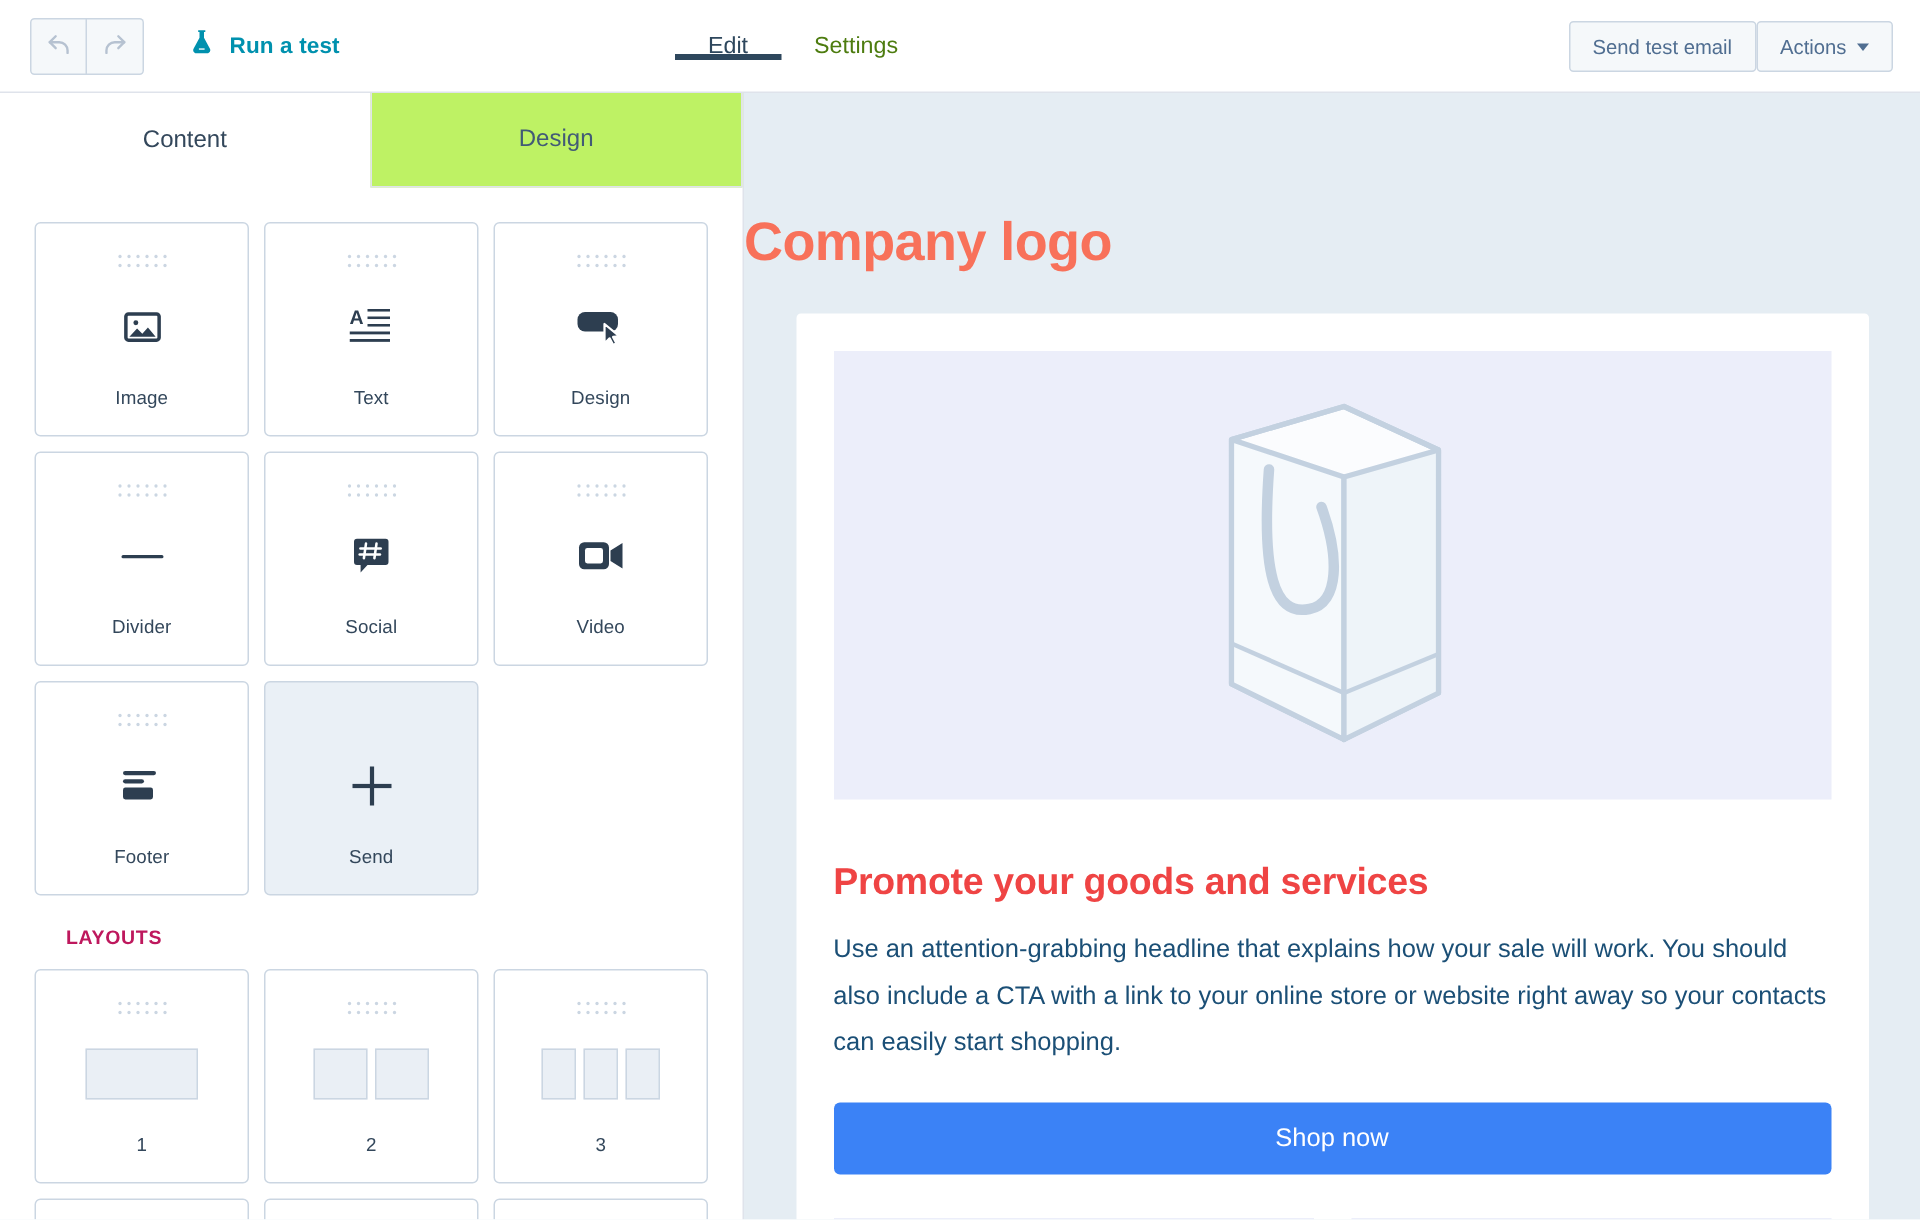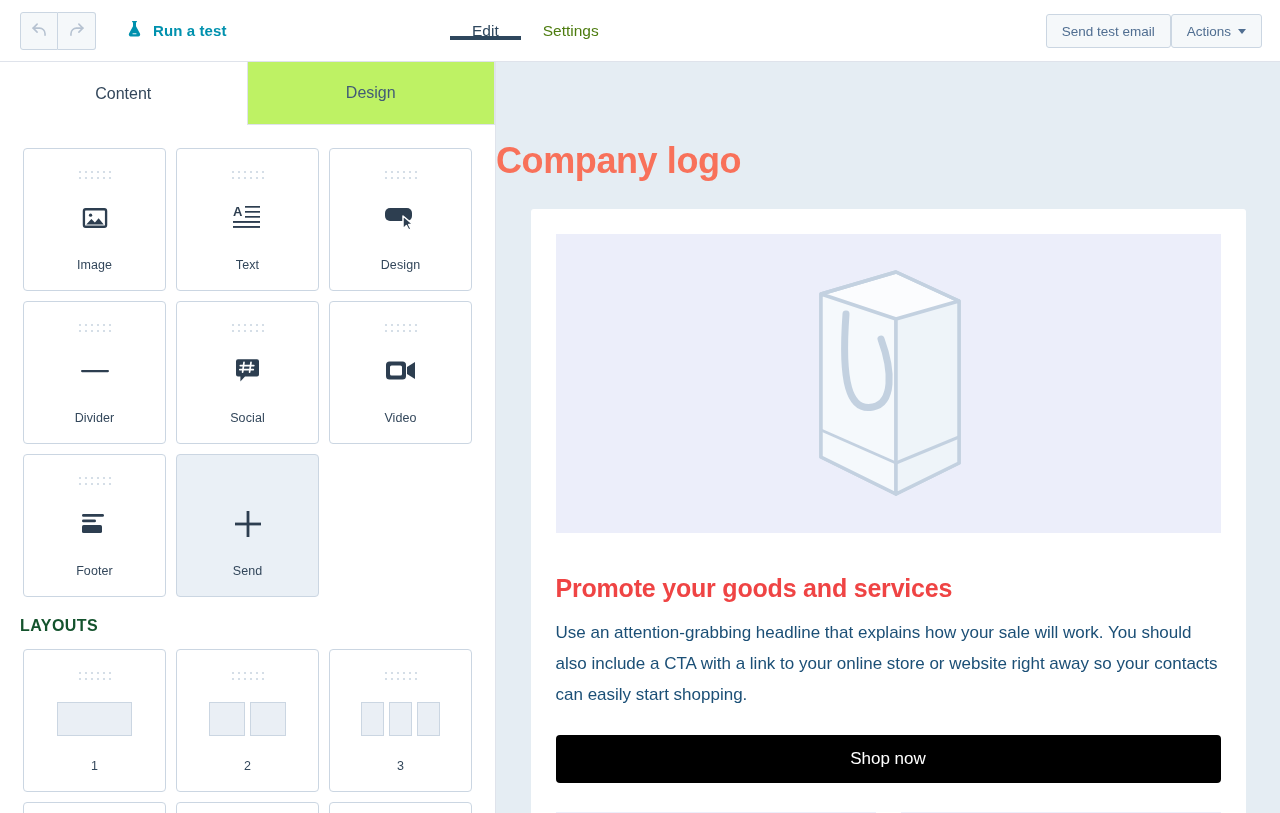--- a/index.html
+++ b/index.html
@@ -113,22 +113,22 @@
   .drag-dots { margin-top: 18px; width: 34px; height: 11px; }
   .tile-icon {
     flex: 1; display: flex; align-items: center; justify-content: center;
     width: 100%;
   }
   .tile-label {
     font-size: 12.5px; color: #33475b; margin-bottom: 18px; letter-spacing: .1px;
   }
 
   .section-heading {
-    font-size: 16px; font-weight: bold; color: #14532d;
-    letter-spacing: .45px; padding: 20px 0 0 20px;
+    font-size: 13px; font-weight: bold; color: #be185d;
+    letter-spacing: .45px; padding: 20px 0 0 20px; margin-left: 24px;
   }
 
   .layout-grid {
     display: grid; grid-template-columns: repeat(3, 143px);
     gap: 10px; padding: 14px 0 0 23px;
   }
   .layout-tile {
     width: 143px; height: 143px;
     border: 1px solid #cbd6e2; border-radius: 4px;
     background: #ffffff;
@@ -167,21 +167,21 @@
   .email-h1 {
     font-size: 25px; font-weight: bold; color: #ef4444;
     margin-top: 41px; letter-spacing: -0.2px;
   }
   .email-p {
     font-size: 17px; line-height: 31px; color: #1b4f76;
     margin-top: 14px;
   }
   .cta-btn {
     display: block; width: 665px; height: 48px; margin-top: 25px;
-    background: #000000; color: #ffffff; border: none; border-radius: 4px;
+    background: #3b82f6; color: #ffffff; border: none; border-radius: 4px;
     font-size: 17px; font-family: inherit; cursor: pointer;
   }
   .two-col { display: flex; gap: 25px; margin-top: 29px; }
   .col-placeholder { width: 320px; height: 120px; background: #eceefa; }
 </style>
 </head>
 <body>
 
 <div id="app">
 

